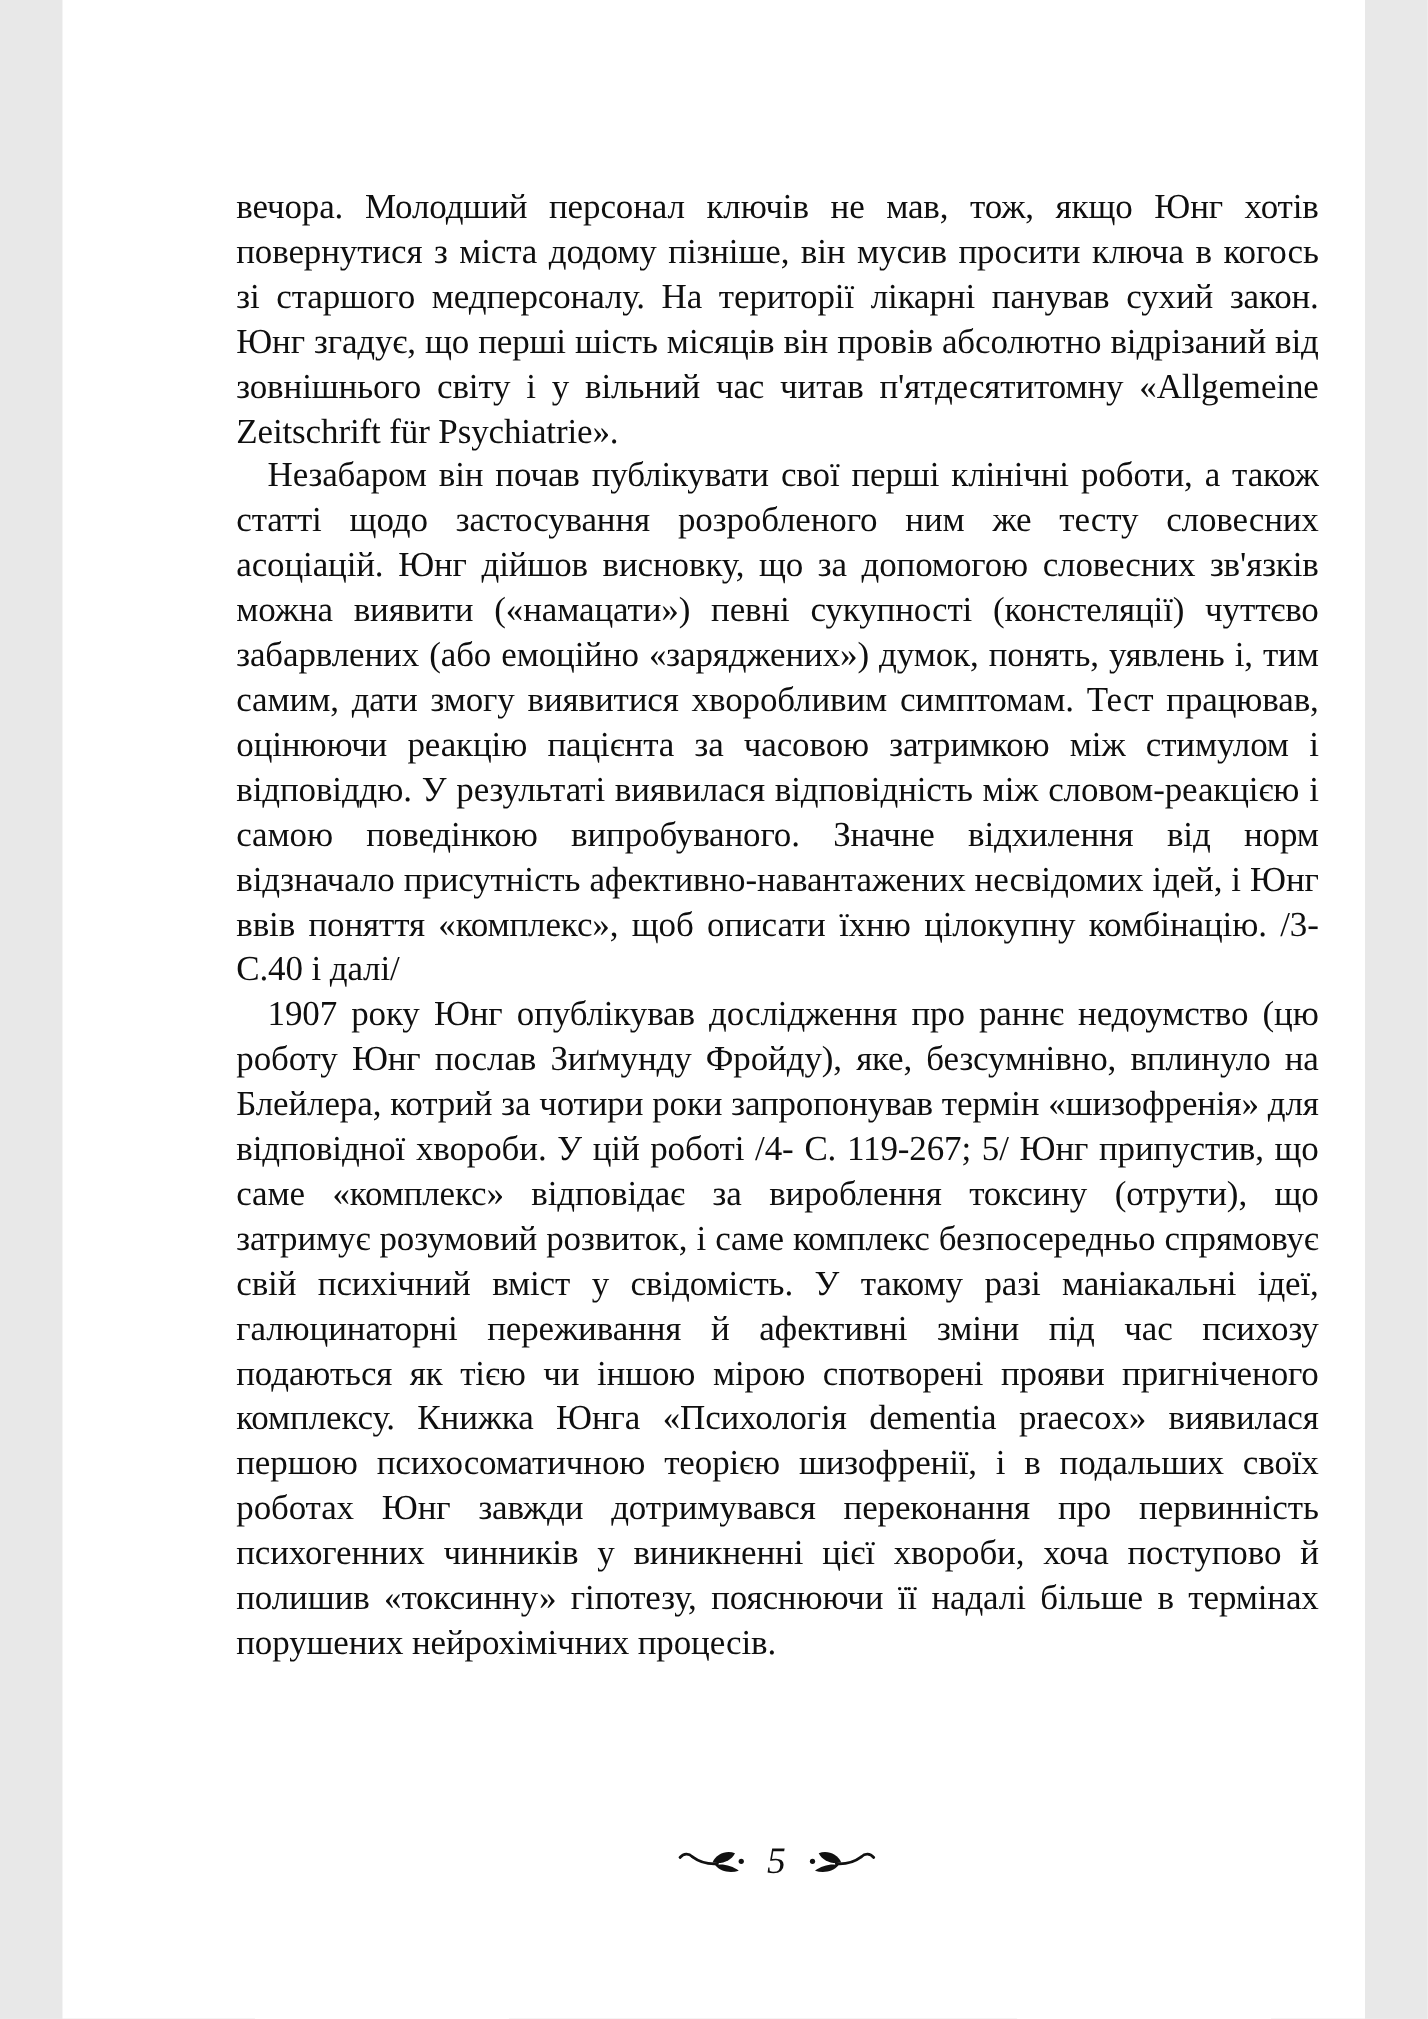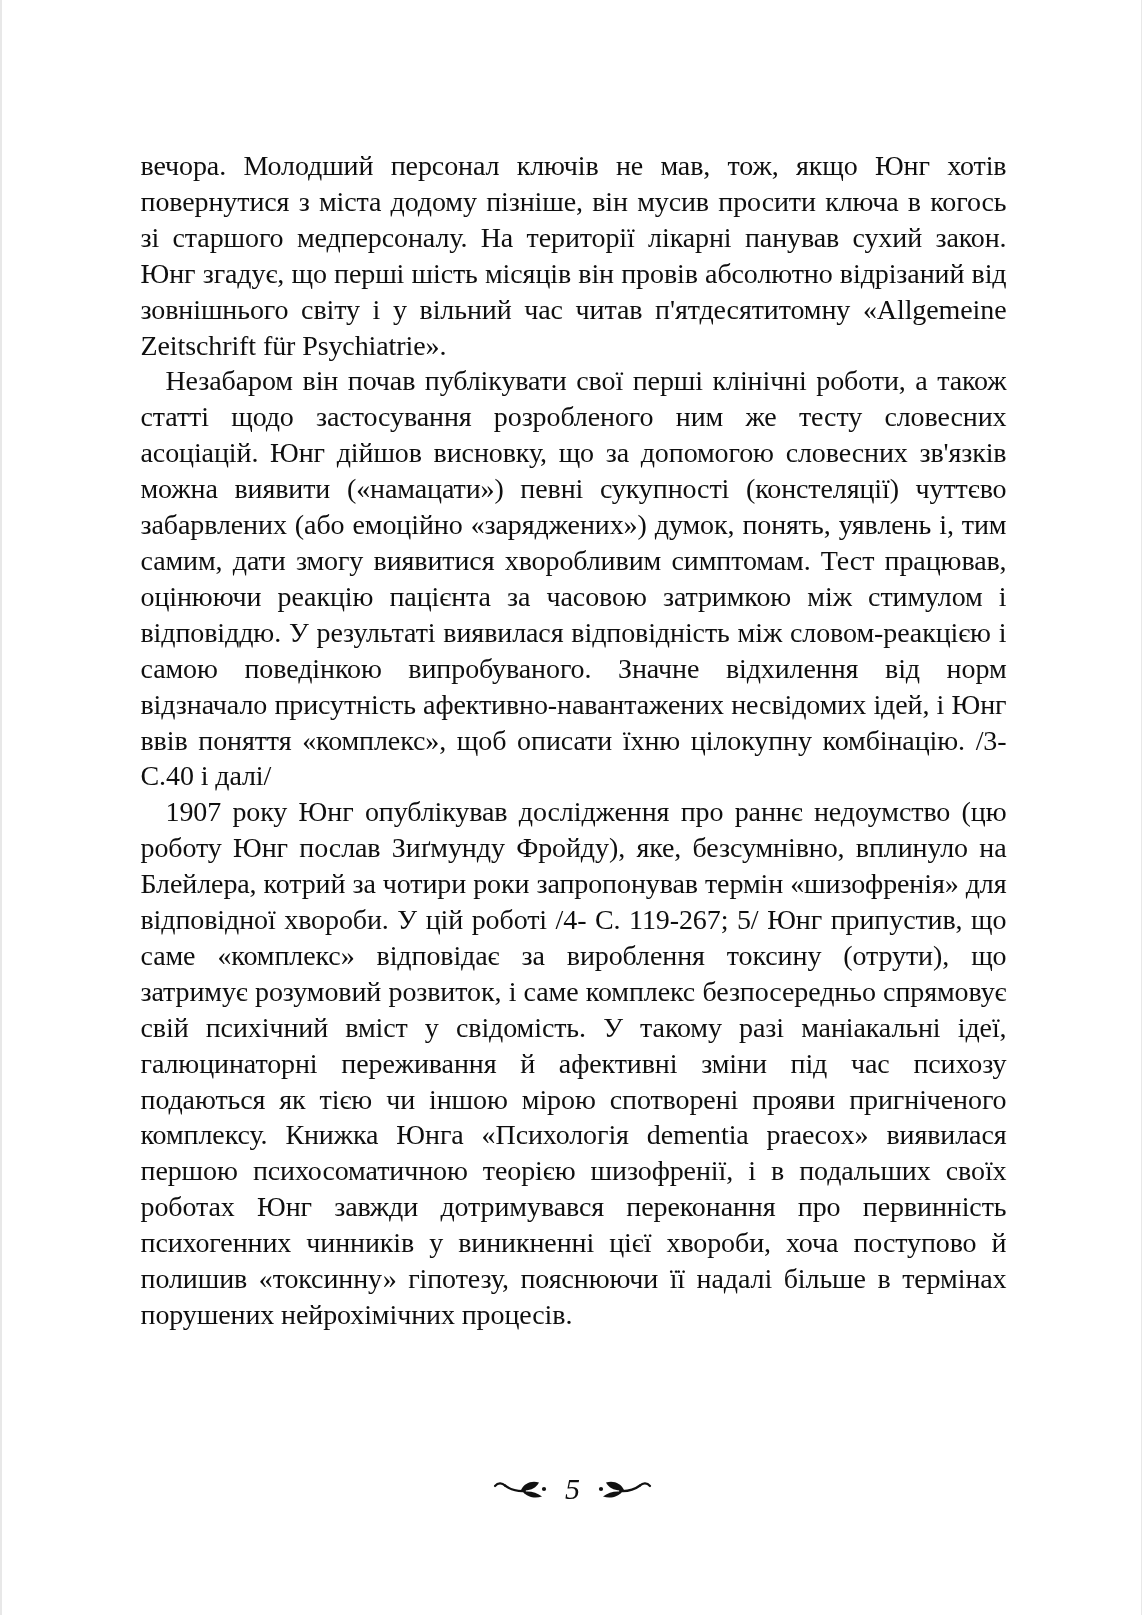--- a/index.html
+++ b/index.html
@@ -3,21 +3,21 @@
 <meta charset="utf-8">
 <style>
   :root{
     --bg:#ffffff;
     --ink:#0f0f0f;
   }
   *{ box-sizing:border-box; }
   html,body{ margin:0; padding:0; background:#e8e8e8; }
   .page{
     position:relative;
-    width:1139px;
+    width:1042px;
     height:1615px;
     background:var(--bg);
     margin:0 auto;
     overflow:hidden;
     font-family:"Liberation Serif","DejaVu Serif",serif;
     color:var(--ink);
   }
   .text-block{
     position:absolute;
     left:139px;

